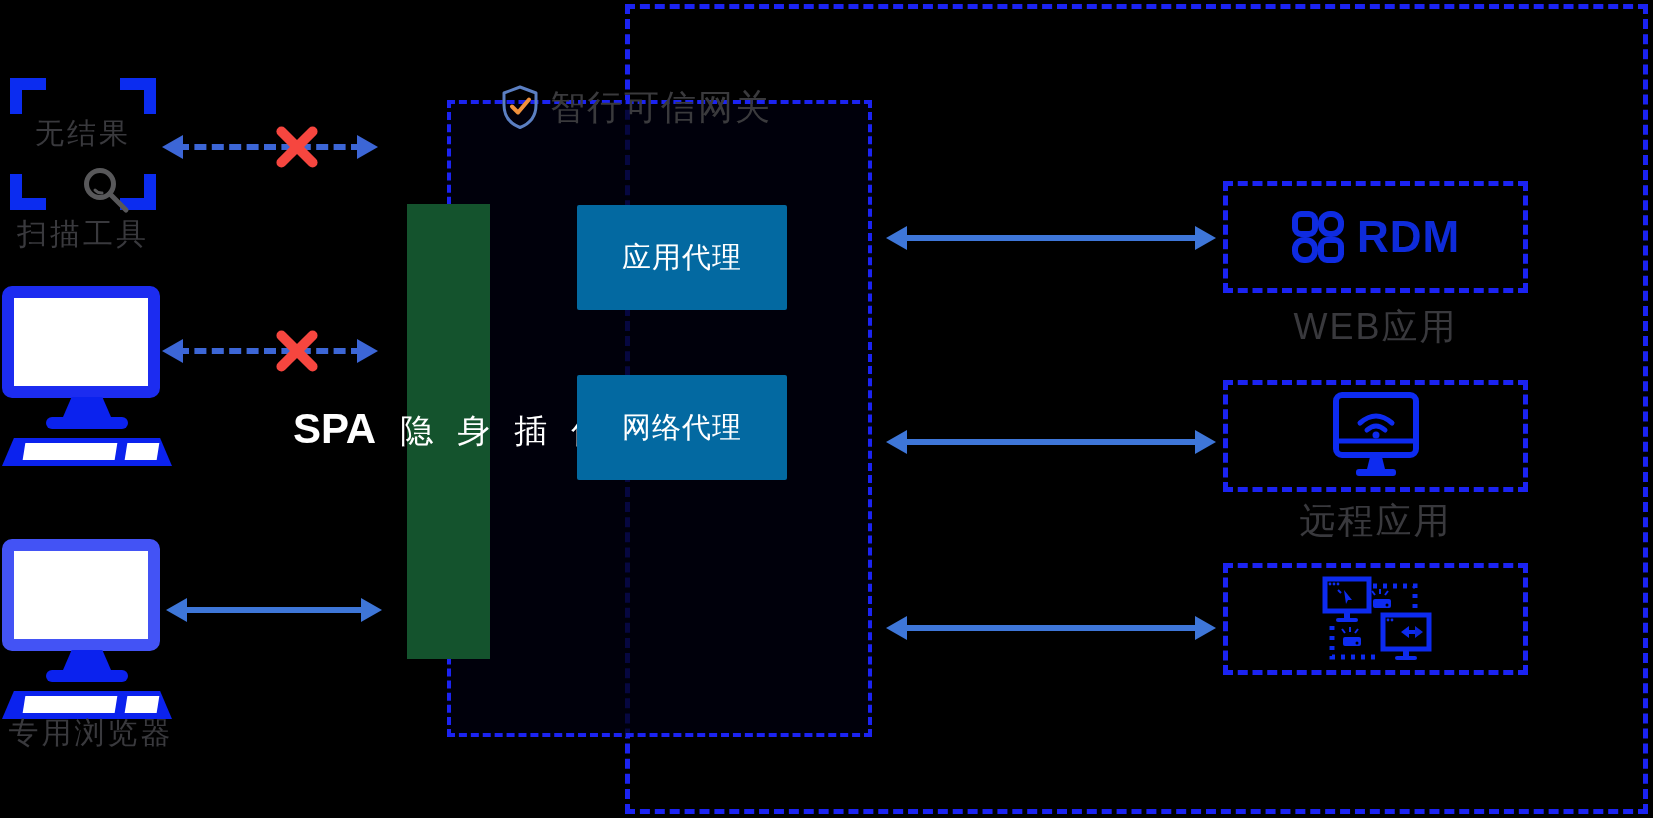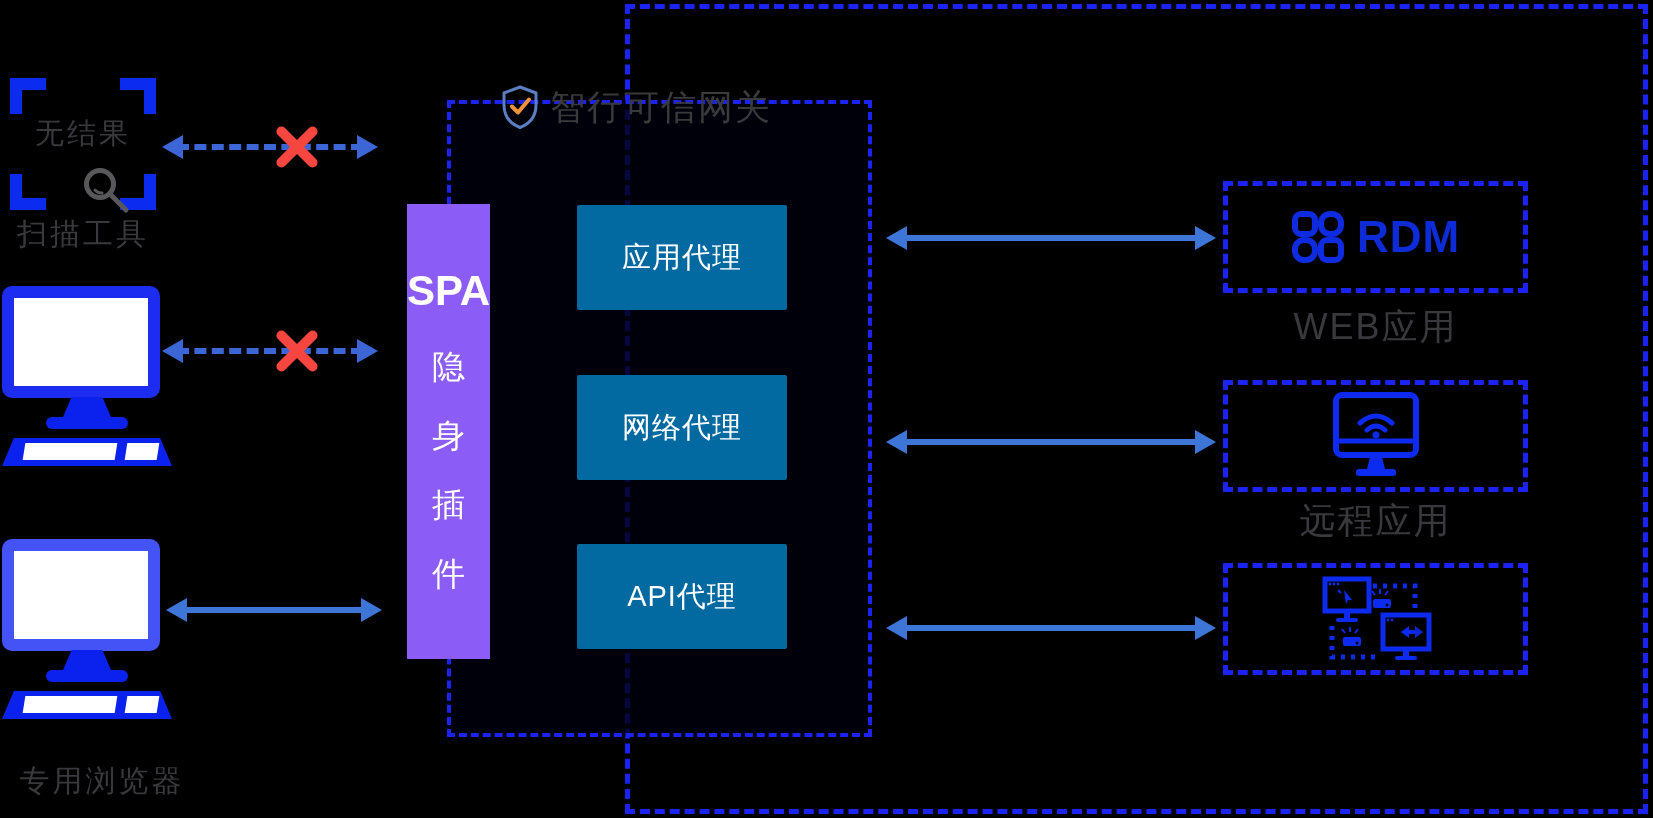--- a/index.html
+++ b/index.html
@@ -17,21 +17,21 @@
   
   .gateway-box {
     position:absolute; left:447px; top:100px; width:425px; height:637px;
     border:4px dashed #1b23f2; background:rgba(0,0,14,0.78); z-index:2;
   }
   .page-header { position:absolute; left:500px; top:44px; height:48px; display:flex; align-items:center; gap:10px; z-index:6;margin-top:39px; }
   .page-title { font-size:35px; color:#3a3a3d; letter-spacing:2px; font-weight:500; }
   
   .spa-bar {
     position:absolute; left:407px; top:204px; width:83px; height:455px;
-    background:#8b5cf6; z-index:3; display:flex; flex-direction:column;
+    background:#14532d; z-index:3; display:flex; flex-direction:row;
     align-items:center; justify-content:center; gap:24px; color:#fff;
   }
   .spa-acronym { font-size:42px; font-weight:bold; margin-bottom:6px; }
   .spa-char { font-size:33px; }
   
   .proxy {
     position:absolute; left:577px; width:210px; height:105px; background:#0369a1;
     z-index:3; display:flex; align-items:center; justify-content:center;
     color:#fff; font-size:29px; letter-spacing:1px; border-radius:2px;
   }
@@ -103,23 +103,20 @@
     <span class="spa-char">插</span>
     <span class="spa-char">件</span>
   </div>
 
   <div class="proxy" id="proxy-app">
     <span>应用代理</span>
   </div>
   <div class="proxy" id="proxy-net">
     <span>网络代理</span>
   </div>
-  <div class="proxy" id="proxy-api">
-    <span>API代理</span>
-  </div>
 
   <div class="scan-frame">
     <div class="corner tl"></div>
     <div class="corner tr"></div>
     <div class="corner bl"></div>
     <div class="corner br"></div>
     <div class="scan-text">无结果</div>
   </div>
   <svg class="magnifier" width="52" height="52" viewBox="0 0 52 52">
     <circle cx="18" cy="18" r="13.5" fill="none" stroke="#58585a" stroke-width="5"></circle>
@@ -160,21 +157,21 @@
 
   <div class="pc alt" style="left:2px; top:539px;">
     <div class="screen"></div>
     <div class="neck"></div>
     <div class="base"></div>
     <div class="keyboard">
       <div class="key-main"></div>
       <div class="key-side"></div>
     </div>
   </div>
-  <div class="client-label" style="left:17px; top:713px; width:170px;margin-top:48px;">专用浏览器</div>
+  <div class="client-label" style="left:6px; top:713px; width:170px;">专用浏览器</div>
 
   <div class="h-arrow solid" style="left:166px; top:592px; width:216px;">
     <div class="head-l"></div>
     <div class="shaft-solid"></div>
     <div class="head-r"></div>
   </div>
 
   <div class="h-arrow solid" style="left:886px; top:220px; width:330px;">
     <div class="head-l"></div>
     <div class="shaft-solid"></div>

